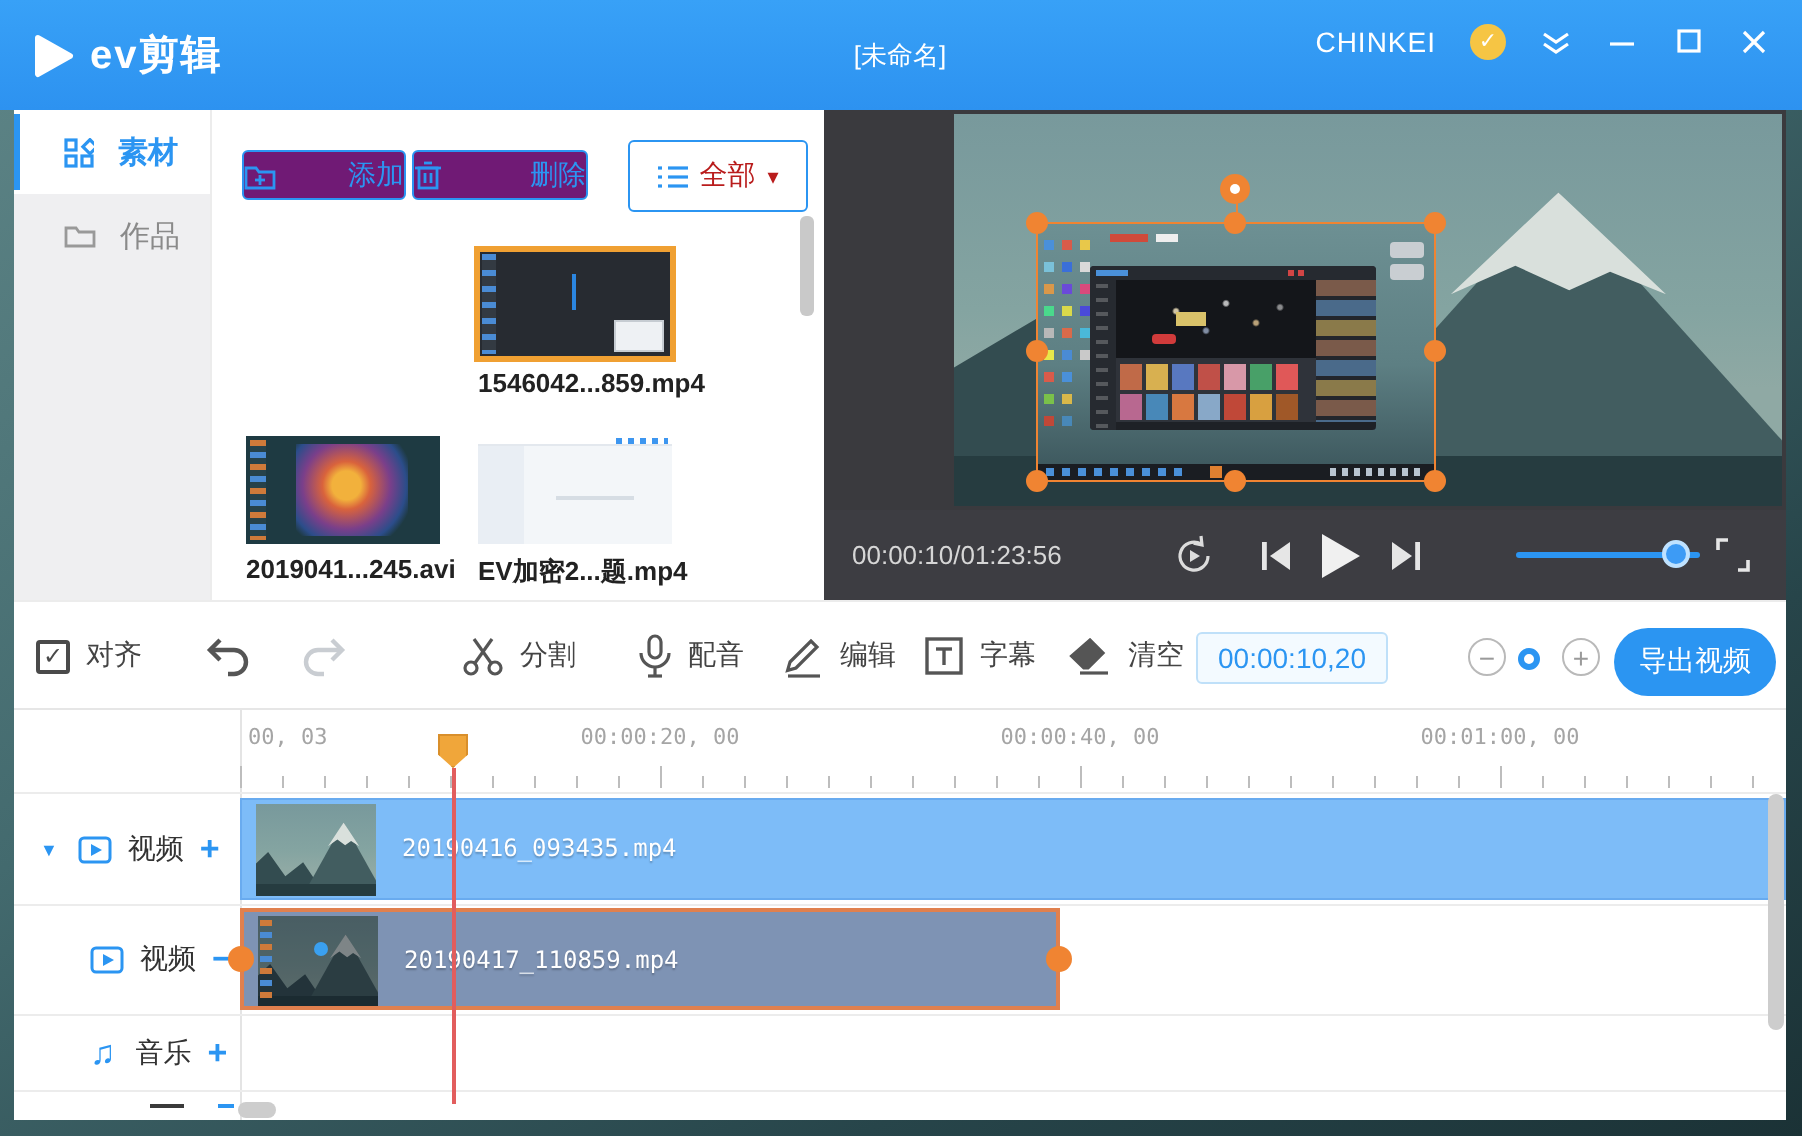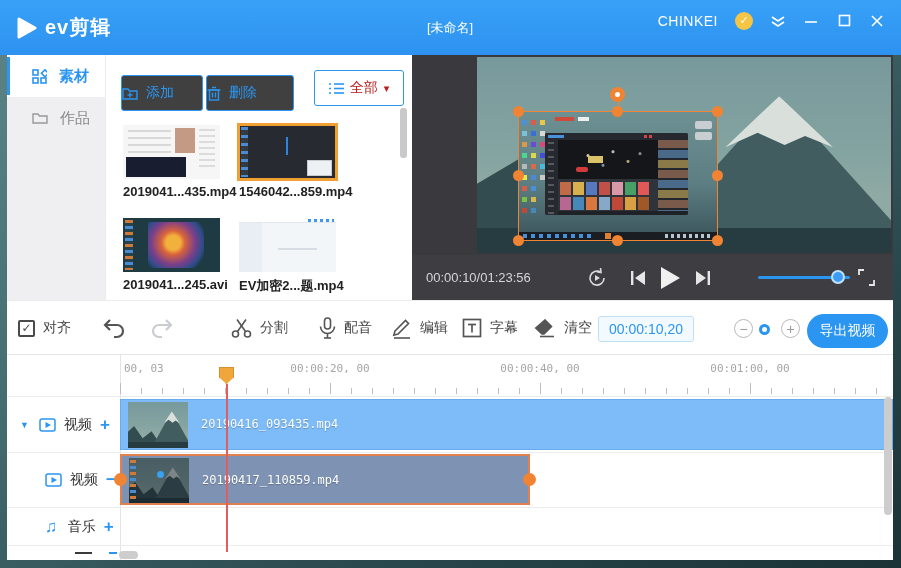--- a/index.html
+++ b/index.html
@@ -21,22 +21,22 @@
   .winbtn{display:flex;align-items:center;justify-content:center;width:16px;height:16px}
   
   .sidebar{position:absolute;left:7px;top:55px;width:98px;height:245px;background:#efeff1}
   .tab{position:absolute;left:0;width:98px;height:42px;display:flex;align-items:center;font-size:15px}
   .tab .ticon{margin-left:25px;margin-right:12px;display:flex}
   .tab-active{top:0;background:#fff;color:#2b95f2;font-weight:bold}
   .tab-active::before{content:"";position:absolute;left:0;top:2px;width:3px;height:38px;background:#2b95f2}
   .tab-idle{top:42px;color:#8a8a8a}
   
   .library{position:absolute;left:105px;top:55px;width:307px;height:245px;background:#fff;border-left:1px solid #ececec}
-  .lib-btn{position:absolute;height:36px;border:1px solid #2b95f2;border-radius:3px;background:#404040;color:#2b95f2;
-    display:flex;align-items:center;justify-content:flex-start;gap:8px;font-size:14px;cursor:pointer}
+  .lib-btn{position:absolute;height:25px;border:1px solid #2b95f2;border-radius:3px;background:#701a75;color:#2b95f2;
+    display:flex;align-items:center;justify-content:space-between;gap:8px;font-size:14px;cursor:pointer}
   .btn-add{left:15px;top:20px;width:82px}
   .btn-del{left:100px;top:20px;width:88px}
   .filter{position:absolute;left:208px;top:15px;width:90px;height:36px;border:1px solid #2b95f2;border-radius:3px;
     display:flex;align-items:center;justify-content:center;gap:6px;color:#b91c1c;font-size:14px;cursor:pointer}
   .caret{font-size:11px}
   .lib-item{position:absolute;width:98px;cursor:pointer}
   .li-1{left:17px;top:70px}.li-2{left:133px;top:70px}.li-3{left:17px;top:163px}.li-4{left:133px;top:163px}
   .lib-thumb{position:relative;width:97px;height:54px;overflow:hidden;background:#ddd}
   .lib-thumb.sel{outline:3px solid #f0a032;outline-offset:-1px}
   .lib-name{margin-top:5px;font-size:13px;font-weight:bold;color:#222;text-align:center;white-space:nowrap}
@@ -268,29 +268,20 @@
             <line x1="0" y1="6.5" x2="2" y2="6.5"></line>
             <line x1="5" y1="6.5" x2="15" y2="6.5"></line>
             <line x1="0" y1="11" x2="2" y2="11"></line>
             <line x1="5" y1="11" x2="15" y2="11"></line>
           </svg>
       </span>
       <span>全部</span>
       <span class="caret">▾</span>
     </div>
 
-    <div class="lib-item li-1">
-      <div class="lib-thumb t-web">
-        <div class="txt"></div>
-          <div class="ph"></div>
-          <div class="txt2"></div>
-          <div class="banner"></div>
-      </div>
-      <div class="lib-name">2019041...435.mp4</div>
-    </div>
     <div class="lib-item li-2">
       <div class="lib-thumb t-dark sel">
         <div class="strip"></div>
           <div class="cursor"></div>
           <div class="win"></div>
       </div>
       <div class="lib-name">1546042...859.mp4</div>
     </div>
     <div class="lib-item li-3">
       <div class="lib-thumb t-game">

